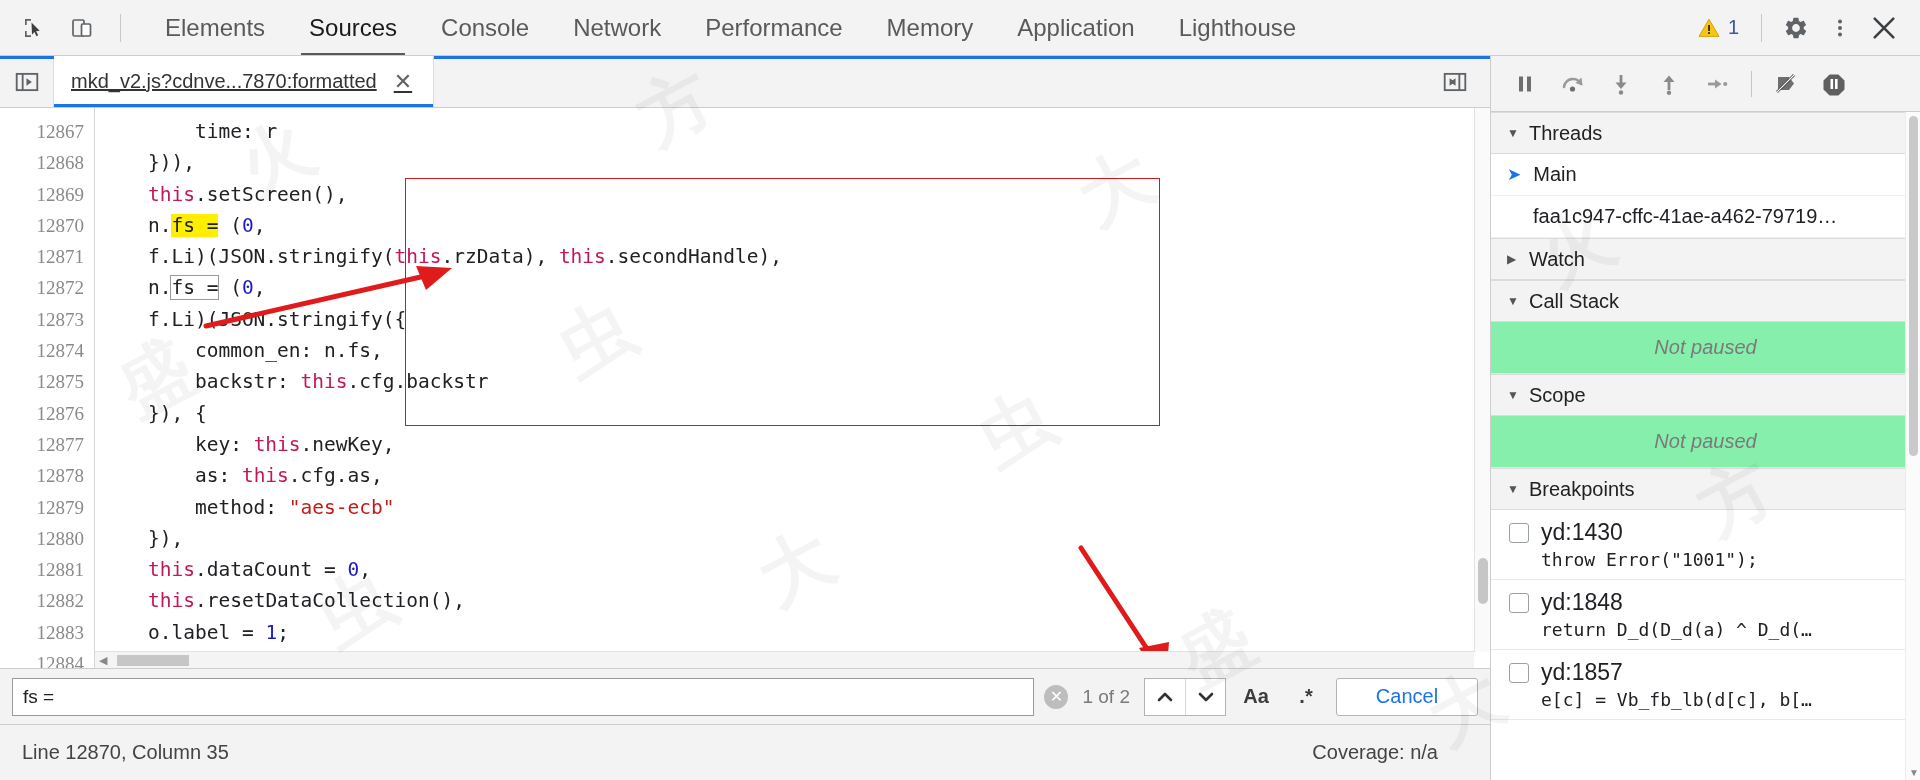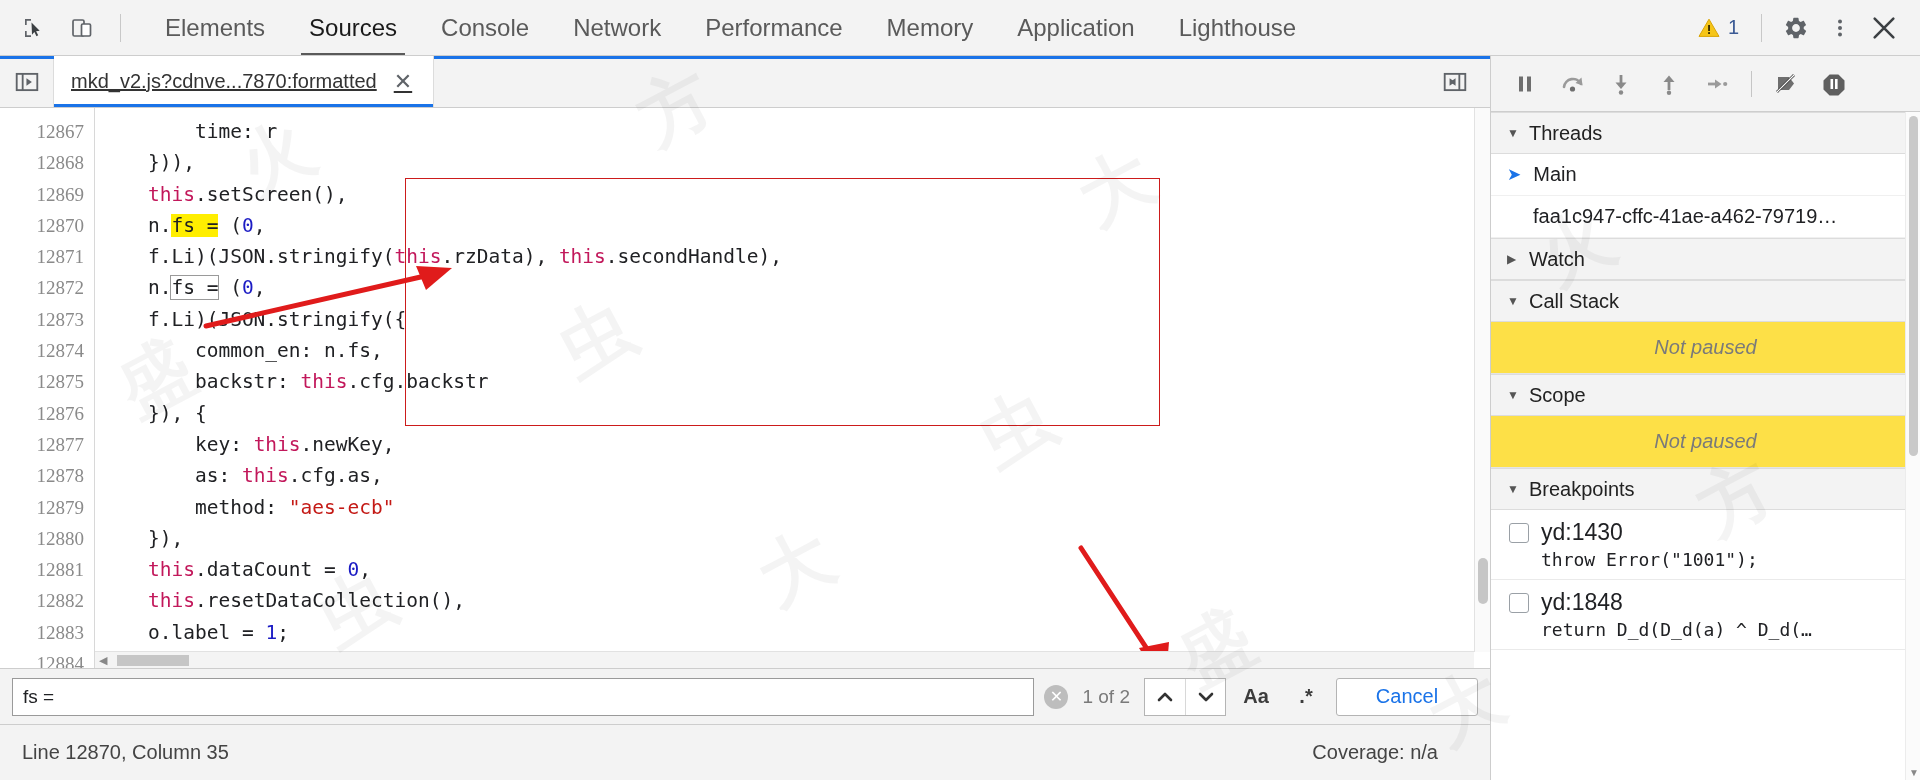--- a/index.html
+++ b/index.html
@@ -235,21 +235,21 @@
     display: flex; align-items: center; gap: 12px;
     height: 42px; padding-left: 16px;
     font-size: 20px; color: #202124; cursor: pointer;
     border-bottom: 1px solid #f0f0f0;
   }
   .thread-row.sub { padding-left: 42px; color: #202124; }
   .sel-arrow { color: #1a73e8; font-size: 17px; }
   .not-paused {
     height: 52px; display: flex; align-items: center; justify-content: center;
     font-size: 20px; color: #7a7a7a; font-style: italic;
-    background: #fde047; border-bottom: 1px solid #e4e4e4;
+    background: #86efac; border-bottom: 1px solid #e4e4e4;
   }
   .bp-row {
     display: flex; gap: 12px; padding: 9px 12px 9px 18px;
     border-bottom: 1px solid #eaeaea; background: #fff; cursor: pointer;
   }
   .bp-check {
     flex: 0 0 20px; width: 20px; height: 20px; margin-top: 4px;
     border: 1.5px solid #9aa0a6; border-radius: 3px; background: #fff; cursor: pointer;
   }
   .bp-text { min-width: 0; }
@@ -581,20 +581,27 @@
               <div class="bp-code">throw Error("1001");</div>
             </div>
           </div>
           <div class="bp-row">
             <div class="bp-check"></div>
             <div class="bp-text">
               <div class="bp-loc">yd:1848</div>
               <div class="bp-code">return D_d(D_d(a) ^ D_d(…</div>
             </div>
           </div>
+          <div class="bp-row">
+            <div class="bp-check"></div>
+            <div class="bp-text">
+              <div class="bp-loc">yd:1857</div>
+              <div class="bp-code">e[c] = Vb_fb_lb(d[c], b[…</div>
+            </div>
+          </div>
         </div>
 
         <div class="dbg-vscroll">
           <div class="dbg-vthumb"></div>
           <span class="dbg-varrow" style="bottom:2px;">▼</span>
         </div>
       </div>
     </div>
   </div>
 

